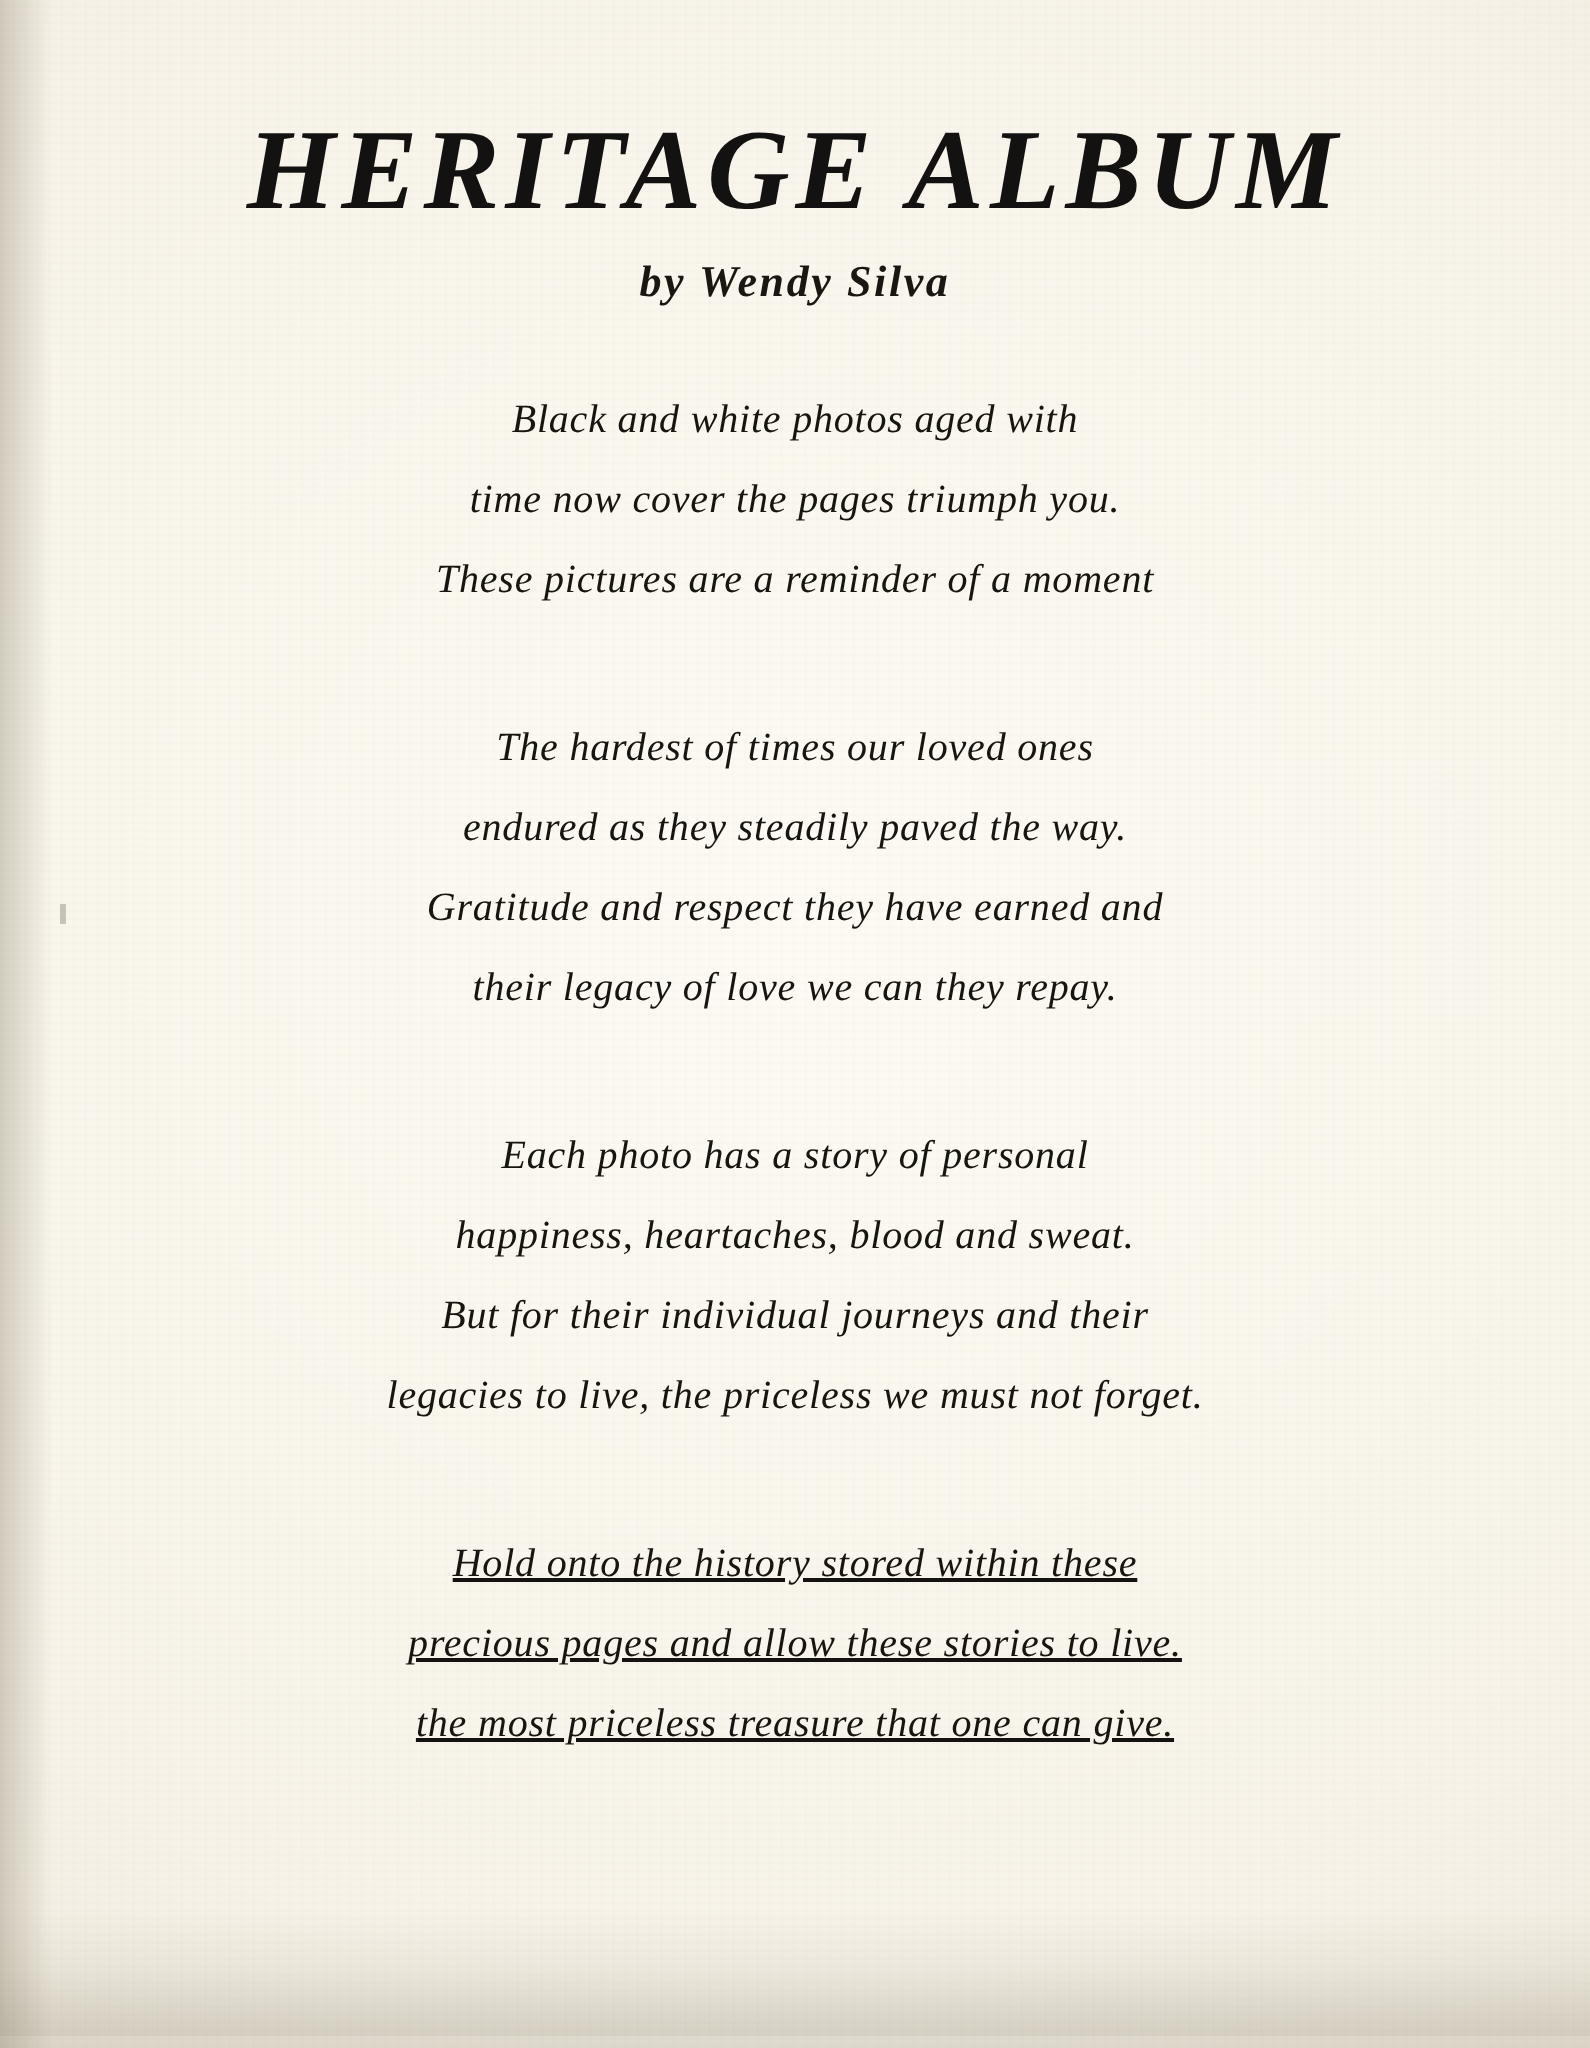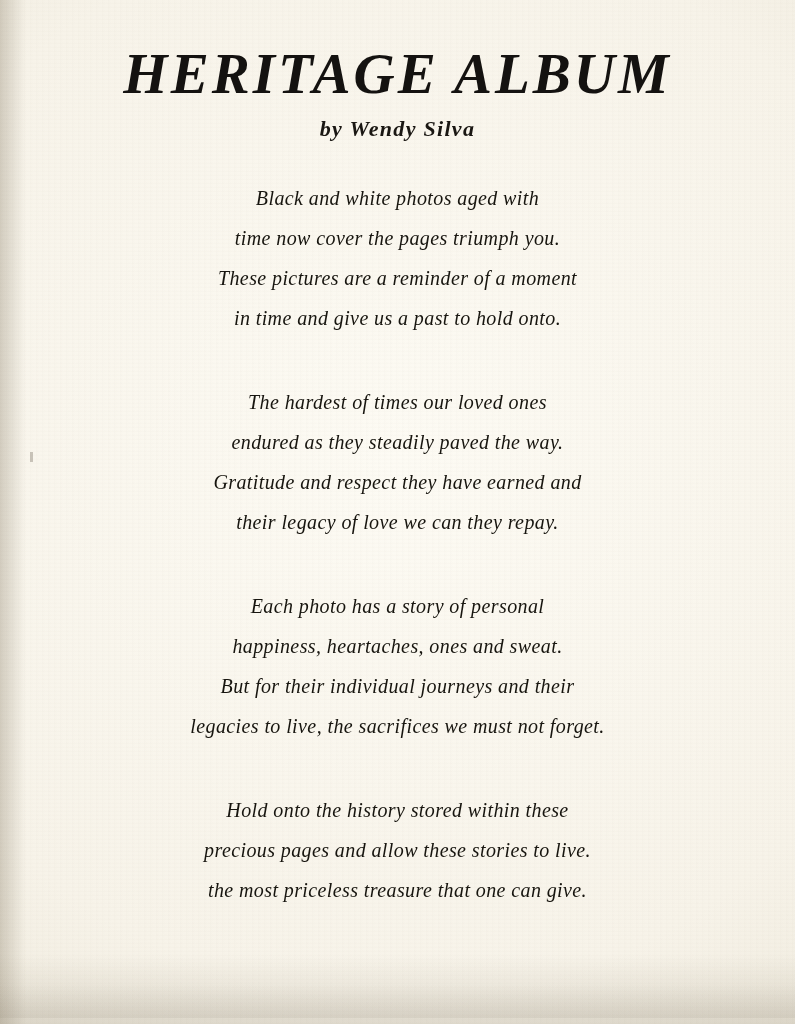--- a/index.html
+++ b/index.html
@@ -46,21 +46,21 @@
     inset: 0;
     background-image:
       repeating-linear-gradient(0deg, rgba(120,110,90,0.022) 0px, rgba(120,110,90,0.0) 2px, rgba(120,110,90,0.0) 4px),
       repeating-linear-gradient(90deg, rgba(120,110,90,0.018) 0px, rgba(120,110,90,0.0) 3px, rgba(120,110,90,0.0) 6px);
     pointer-events: none;
   }
 
   .content {
     position: relative;
     z-index: 2;
-    padding: 0 36px;
+    padding: 12px 36px;
     text-align: center;
     color: #15130f;
   }
 
   .title {
     margin: 0;
     padding-top: 44px;
     font-family: "Liberation Serif", serif;
     font-size: 57px;
     font-weight: 700;
@@ -82,20 +82,21 @@
   }
 
   .poem {
     margin-top: 36px;
   }
   .stanza {
     margin: 0 0 44px 0;
   }
   .stanza:last-child {
     margin-bottom: 0;
+    text-decoration: underline;
   }
   .line {
     font-family: "Liberation Serif", serif;
     font-style: italic;
     font-size: 20px;
     line-height: 40px;
     letter-spacing: 0.4px;
     color: #17150f;
     white-space: nowrap;
   }
@@ -131,35 +132,34 @@
   <div class="content">
     <h1 class="title">HERITAGE ALBUM</h1>
     <div class="byline">by Wendy Silva</div>
 
     <div class="poem">
 
       <div class="stanza">
         <div class="line">Black and white photos aged with</div>
         <div class="line">time now cover the pages triumph you.</div>
         <div class="line">These pictures are a reminder of a moment</div>
-        <div class="line">in time and give us a past to hold onto.</div>
       </div>
 
       <div class="stanza">
         <div class="line">The hardest of times our loved ones</div>
         <div class="line">endured as they steadily paved the way.</div>
         <div class="line">Gratitude and respect they have earned and</div>
         <div class="line">their legacy of love we can they repay.</div>
       </div>
 
       <div class="stanza">
         <div class="line">Each photo has a story of personal</div>
-        <div class="line">happiness, heartaches, ones and sweat.</div>
+        <div class="line">happiness, heartaches, blood and sweat.</div>
         <div class="line">But for their individual journeys and their</div>
-        <div class="line">legacies to live, the sacrifices we must not forget.</div>
+        <div class="line">legacies to live, the priceless we must not forget.</div>
       </div>
 
       <div class="stanza">
         <div class="line">Hold onto the history stored within these</div>
         <div class="line">precious pages and allow these stories to live.</div>
         <div class="line">the most priceless treasure that one can give.</div>
       </div>
 
     </div>
   </div>

